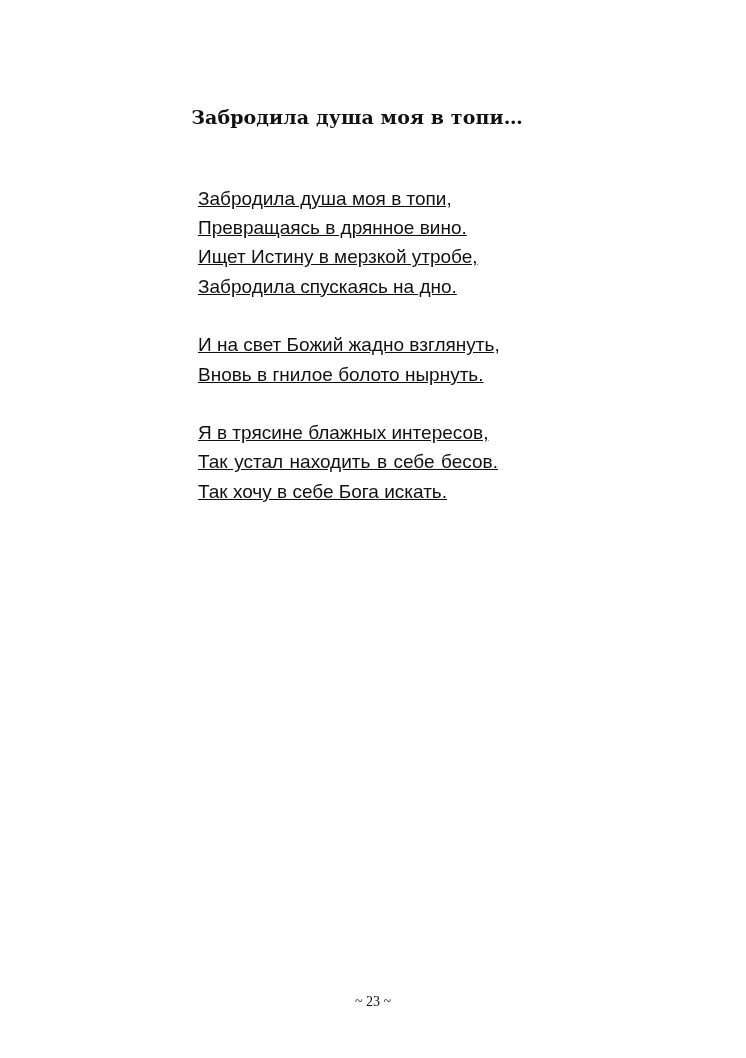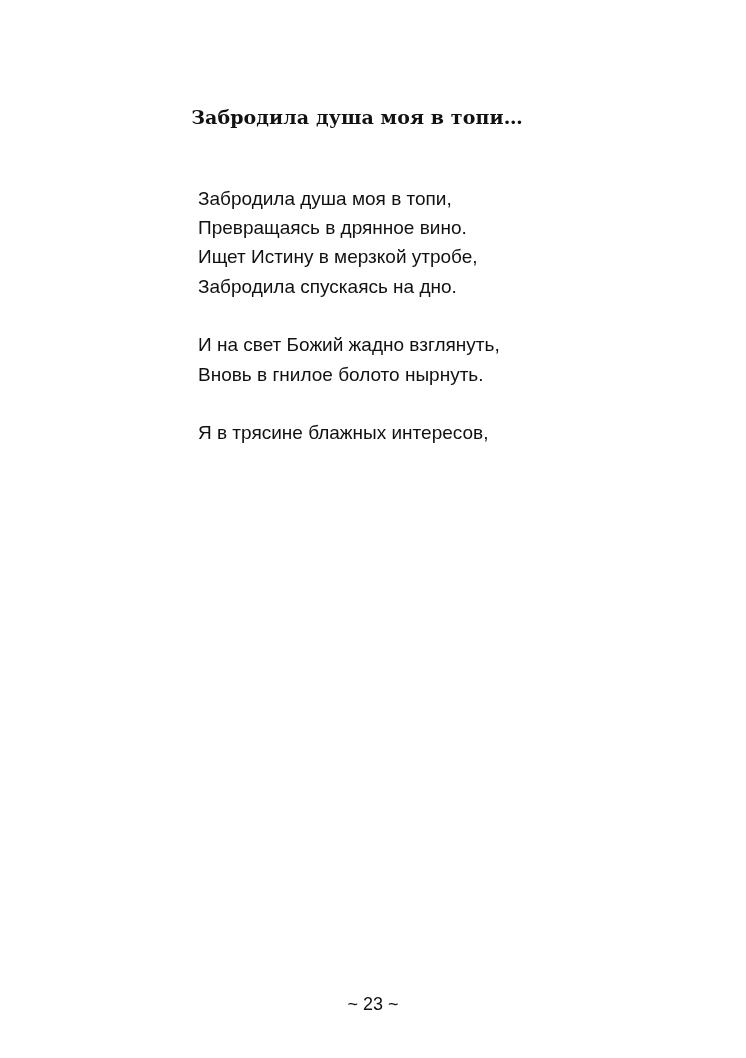--- a/index.html
+++ b/index.html
@@ -35,39 +35,40 @@
       left: 198px;
       top: 184px;
       width: 300px;
       font-family: "Liberation Sans", sans-serif;
       font-size: 19px;
       line-height: 29.2px;
       color: #111111;
     }
     .stanza {
       margin: 0 0 29.5px 0;
+      text-decoration: underline;
     }
     .line {
       display: block;
       white-space: nowrap;
     }
     .justified {
       text-align: justify;
       text-align-last: left;
       white-space: normal;
       width: 300px;
     }
     .page-number {
       position: absolute;
       left: 0;
       width: 746px;
       top: 994px;
       text-align: center;
-      font-family: Liberation Sans, sans-serif;
-      font-size: 18px;
+      font-family: Liberation Serif, serif;
+      font-size: 14px;
       color: #111111;
     }
   </style>
 </head>
 <body>
 
 <div class="title"><span>Забродила душа моя в топи…</span></div>
 
 <div class="poem">
   <div class="stanza">
@@ -75,16 +76,17 @@
     <span class="line">Превращаясь в дрянное вино.</span>
     <span class="line">Ищет Истину в мерзкой утробе,</span>
     <span class="line">Забродила спускаясь на дно.</span>
   </div>
   <div class="stanza">
     <span class="line">И на свет Божий жадно взглянуть,</span>
     <span class="line">Вновь в гнилое болото нырнуть.</span>
   </div>
   <div class="stanza">
     <span class="line">Я в трясине блажных интересов,</span>
+    <span class="line justified">Так устал находить в себе бесов. Так хочу в себе Бога искать.</span>
   </div>
 </div>
 
 <div class="page-number">~ 23 ~</div>
 
 </body></html>

